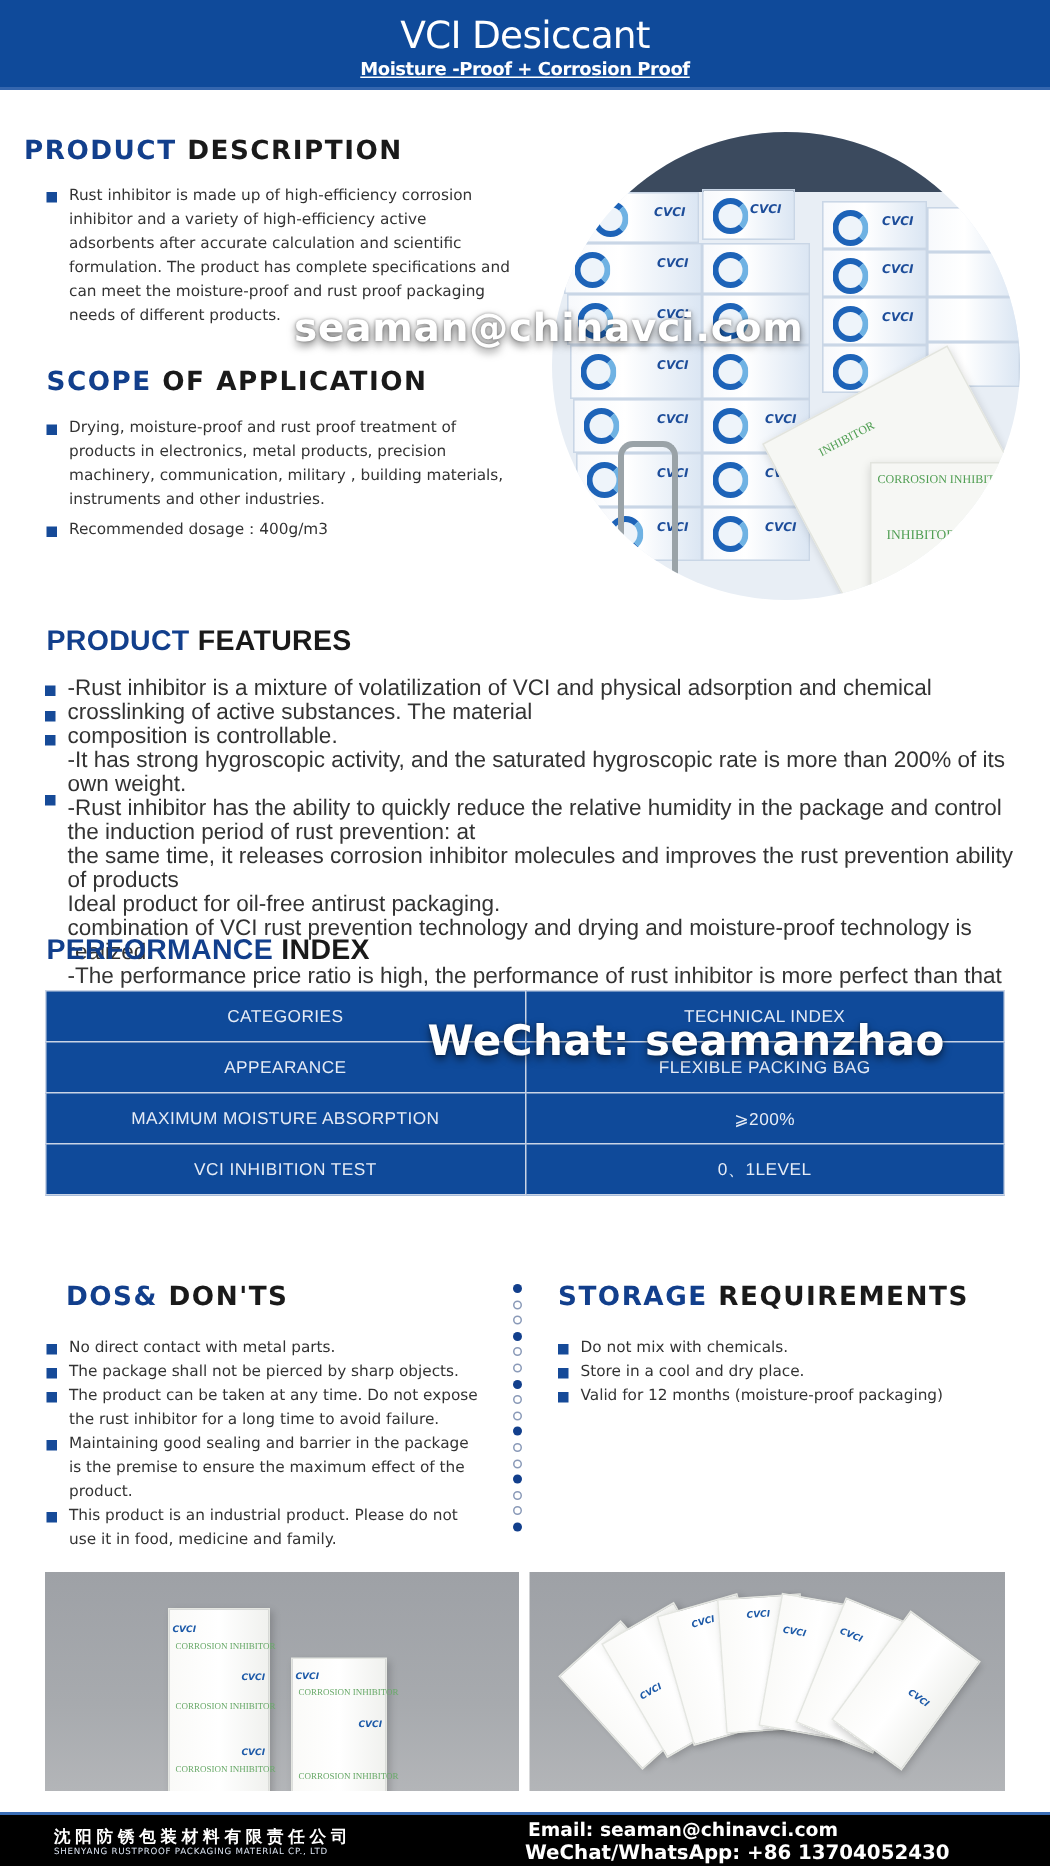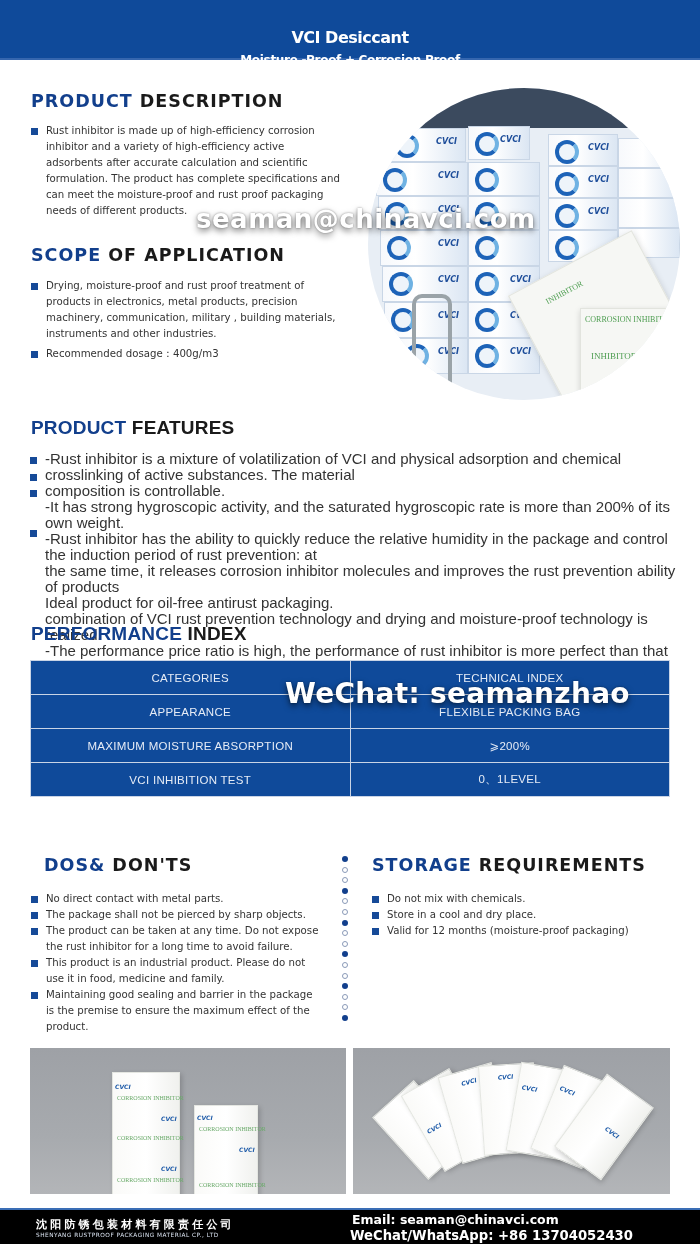--- a/index.html
+++ b/index.html
@@ -1,20 +1,20 @@
 <!DOCTYPE html>
 <html><head>
   <meta charset="utf-8">
   <style>
     * { box-sizing: border-box; margin: 0; padding: 0; }
     html, body { width: 700px; height: 1244px; background: #ffffff; overflow: hidden; }
     body { position: relative; font-family: "Liberation Sans", sans-serif; color: #333; }
 
     .header { position: absolute; left: 0; top: 0; width: 700px; height: 60px; background: #0f4a9a; border-bottom: 2px solid #3566ae; text-align: center; color: #fff; }
-    .header .title { font-family: "DejaVu Sans", sans-serif; font-weight: bold; font-size: 16px; letter-spacing: -0.5px; padding-top: 24px; line-height: 28px; }
+    .header .title { font-family: "DejaVu Sans", sans-serif; font-weight: normal; font-size: 25px; letter-spacing: -0.5px; padding-top: 10px; line-height: 28px; }
     .header .subtitle { font-family: "DejaVu Sans", sans-serif; font-weight: bold; font-size: 12px; line-height: 16px; letter-spacing: -0.3px; text-decoration: underline; }
 
     .sec-title { position: absolute; font-family: "DejaVu Sans", sans-serif; font-weight: bold; font-size: 17.5px; letter-spacing: 1px; color: #1a1a1a; white-space: nowrap; }
     .sec-title .accent { color: #123f8c; }
     .sec-title.narrow { font-family: "Liberation Sans", sans-serif; font-size: 19px; letter-spacing: 0.2px; }
 
     .blist { position: absolute; list-style: none; font-family: "DejaVu Sans", sans-serif; font-size: 10.2px; line-height: 16px; color: #333; }
     .blist li { position: relative; padding-left: 15px; }
     .blist li .sq { position: absolute; left: 0; top: 5px; width: 7px; height: 7px; background: #164a98; }
     .blist li + li { margin-top: 4px; }
@@ -53,21 +53,21 @@
     .footer .phone { position: absolute; left: 350px; top: 18px; font-family: "DejaVu Sans", sans-serif; font-weight: bold; font-size: 13.2px; }
   </style>
 </head>
 <body>
 
 <div class="header">
   <div class="title">VCI Desiccant</div>
   <div class="subtitle">Moisture -Proof + Corrosion Proof</div>
 </div>
 
-<div class="sec-title" style="left:31px; top:91px;text-align:center;">
+<div class="sec-title" style="left:16px; top:91px;text-align:center;">
   <span class="accent">PRODUCT</span><span> DESCRIPTION</span>
 </div>
 <ul class="blist" style="left:31px; top:123px; width:312px;">
   <li><span class="sq"></span><span>Rust inhibitor is made up of high-efficiency corrosion inhibitor and a variety of high-efficiency active adsorbents after accurate calculation and scientific formulation. The product has complete specifications and can meet the moisture-proof and rust proof packaging needs of different products.</span></li>
 </ul>
 
 <div class="sec-title" style="left:31px; top:245px;">
   <span class="accent">SCOPE</span><span> OF APPLICATION</span>
 </div>
 <ul class="blist" style="left:31px; top:278px; width:312px;">
@@ -206,22 +206,22 @@
 
 <div class="watermark" style="left:285px; top:677px; font-size:28px; letter-spacing:0.3px;">WeChat: seamanzhao</div>
 
 <div class="sec-title" style="left:44px; top:855px;">
   <span class="accent">DOS&amp;</span><span> DON'TS</span>
 </div>
 <ul class="blist tight" style="left:31px; top:891px; width:290px;">
   <li><span class="sq"></span><span>No direct contact with metal parts.</span></li>
   <li><span class="sq"></span><span>The package shall not be pierced by sharp objects.</span></li>
   <li><span class="sq"></span><span>The product can be taken at any time. Do not expose the rust inhibitor for a long time to avoid failure.</span></li>
+  <li><span class="sq"></span><span>Maintaining good sealing and barrier in the package is the premise to ensure the maximum effect of the product.</span></li>
   <li><span class="sq"></span><span>This product is an industrial product. Please do not use it in food, medicine and family.</span></li>
-  <li><span class="sq"></span><span>Maintaining good sealing and barrier in the package is the premise to ensure the maximum effect of the product.</span></li>
 </ul>
 
 <div class="dots">
   <div class="dot fill"></div>
   <div class="dot hollow"></div>
   <div class="dot hollow"></div>
   <div class="dot fill"></div>
   <div class="dot hollow"></div>
   <div class="dot hollow"></div>
   <div class="dot fill"></div>

